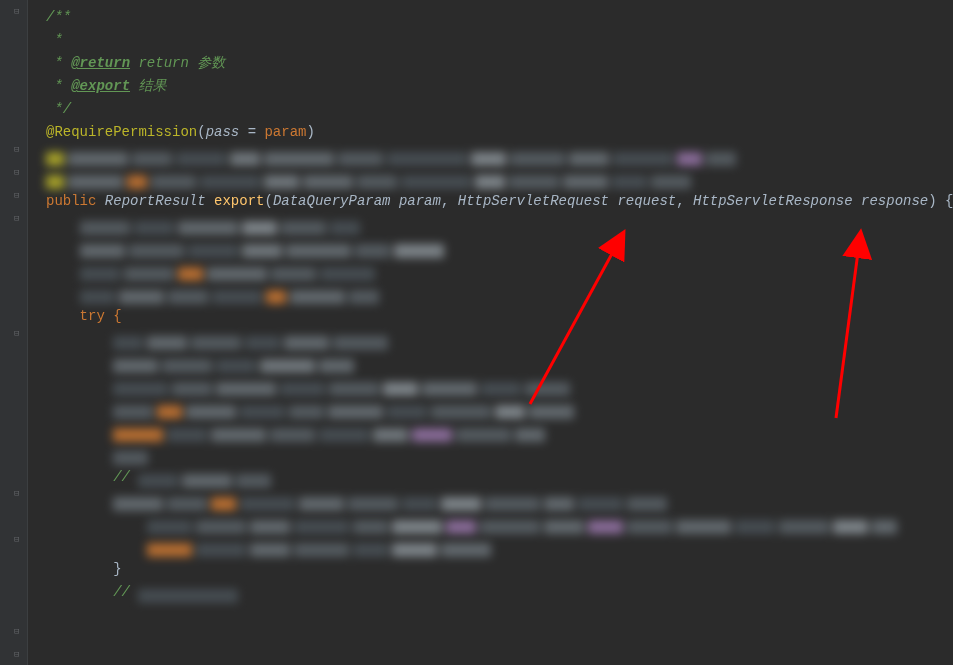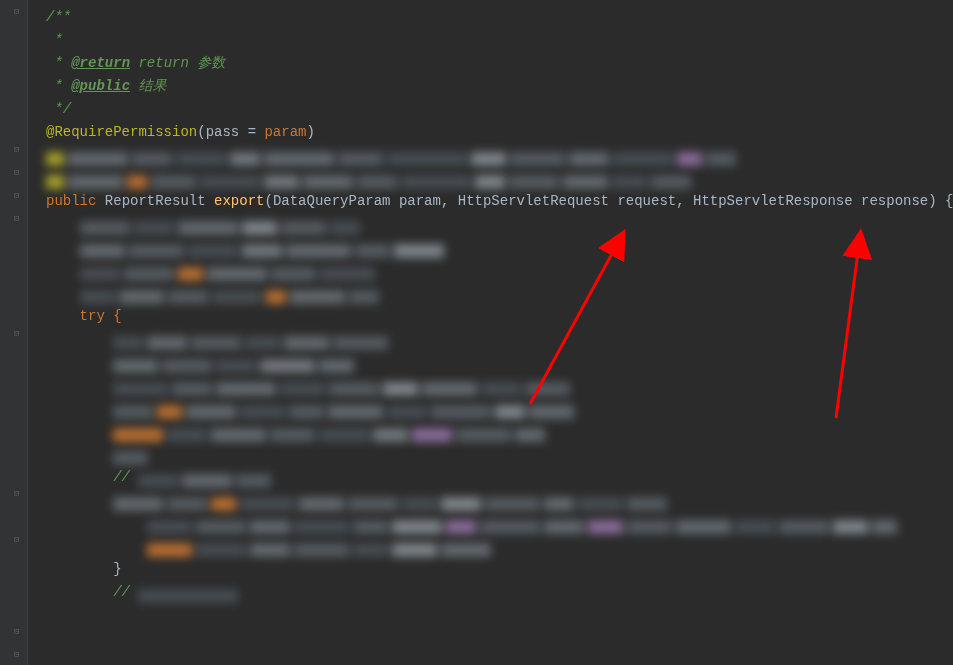--- a/index.html
+++ b/index.html
@@ -39,21 +39,21 @@
       right: 0;
       padding-left: 18px;
       padding-top: 6px;
     }
     .line { height: 23px; white-space: pre; }
     .comment { color: #629755; font-style: italic; }
     .tag { color: #629755; font-style: italic; font-weight: bold; text-decoration: underline; }
     .annotation { color: #bbb529; text-align: center; }
     .keyword { color: #cc7832; }
     .method { color: #ffc66d; }
-    .param { color: #a9b7c6; }
+    .param { color: #a9b7c6; font-style: italic; }
     .paren { color: #a9b7c6; }
     .blur-line {
       display: inline-block;
       height: 16px;
       vertical-align: middle;
       filter: blur(5px);
       opacity: 0.85;
     }
     .blur-seg {
       display: inline-block;
@@ -91,21 +91,21 @@
   <span class="fold-icon" style="top:490px">⊟</span>
   <span class="fold-icon" style="top:536px">⊟</span>
   <span class="fold-icon" style="top:628px">⊟</span>
   <span class="fold-icon" style="top:651px">⊟</span>
 </div>
 
 <div class="code-area">
   <div class="line"><span class="comment">/**</span></div>
   <div class="line"><span class="comment"> *</span></div>
   <div class="line"><span class="comment"> * </span><span class="tag">@return</span><span class="comment"> return 参数</span></div>
-  <div class="line"><span class="comment"> * </span><span class="tag">@public</span><span class="comment"> 结果</span></div>
+  <div class="line"><span class="comment"> * </span><span class="tag">@export</span><span class="comment"> 结果</span></div>
   <div class="line"><span class="comment"> */</span></div>
   <div class="line"><span class="annotation">@RequirePermission</span><span class="paren">(</span><span class="param">pass</span><span class="param"> = </span><span class="keyword">param</span><span class="paren">)</span></div>
 
   <div class="line"><span class="blur-line"><span class="blur-seg c10" style="width:18px"></span><span class="blur-seg c5" style="width:60px"></span><span class="blur-seg c1" style="width:40px"></span><span class="blur-seg c3" style="width:50px"></span><span class="blur-seg c2" style="width:30px"></span><span class="blur-seg c5" style="width:70px"></span><span class="blur-seg c1" style="width:45px"></span><span class="blur-seg c3" style="width:80px"></span><span class="blur-seg c7" style="width:35px"></span><span class="blur-seg c1" style="width:55px"></span><span class="blur-seg c5" style="width:40px"></span><span class="blur-seg c3" style="width:60px"></span><span class="blur-seg c9" style="width:25px"></span><span class="blur-seg c1" style="width:30px"></span></span></div>
   <div class="line"><span class="blur-line"><span class="blur-seg c10" style="width:18px"></span><span class="blur-seg c5" style="width:55px"></span><span class="blur-seg c4" style="width:20px"></span><span class="blur-seg c1" style="width:45px"></span><span class="blur-seg c3" style="width:60px"></span><span class="blur-seg c2" style="width:35px"></span><span class="blur-seg c5" style="width:50px"></span><span class="blur-seg c1" style="width:40px"></span><span class="blur-seg c3" style="width:70px"></span><span class="blur-seg c7" style="width:30px"></span><span class="blur-seg c1" style="width:50px"></span><span class="blur-seg c5" style="width:45px"></span><span class="blur-seg c3" style="width:35px"></span><span class="blur-seg c1" style="width:40px"></span></span></div>
 
   <div class="line"><span class="keyword">public</span><span class="param"> ReportResult </span><span class="method">export</span><span class="paren">(</span><span class="param">DataQueryParam </span><span class="param">param</span><span class="paren">, </span><span class="param">HttpServletRequest </span><span class="param">request</span><span class="paren">, </span><span class="param">HttpServletResponse </span><span class="param">response</span><span class="paren">) {</span></div>
 
   <div class="line">    <span class="blur-line"><span class="blur-seg c1" style="width:50px"></span><span class="blur-seg c3" style="width:40px"></span><span class="blur-seg c5" style="width:60px"></span><span class="blur-seg c7" style="width:35px"></span><span class="blur-seg c1" style="width:45px"></span><span class="blur-seg c3" style="width:30px"></span></span></div>
   <div class="line">    <span class="blur-line"><span class="blur-seg c5" style="width:45px"></span><span class="blur-seg c1" style="width:55px"></span><span class="blur-seg c3" style="width:50px"></span><span class="blur-seg c2" style="width:40px"></span><span class="blur-seg c5" style="width:65px"></span><span class="blur-seg c1" style="width:35px"></span><span class="blur-seg c7" style="width:50px"></span></span></div>

